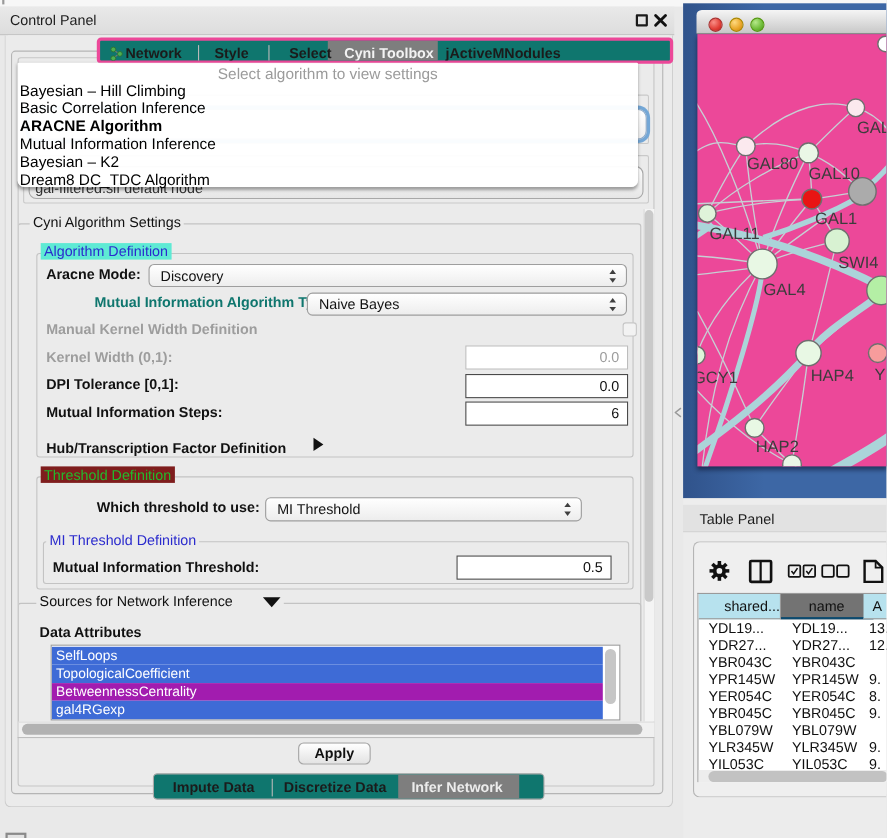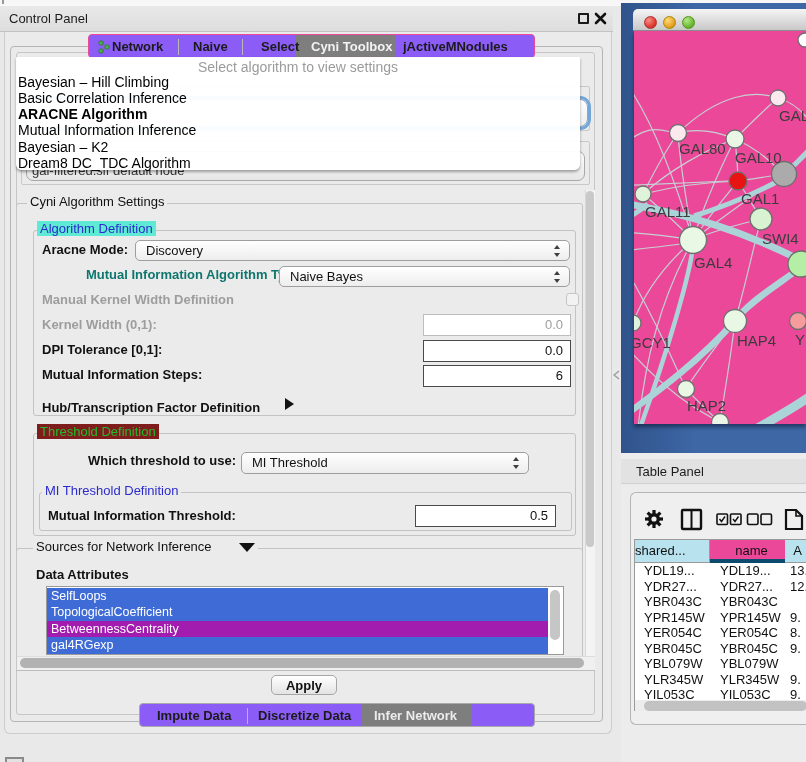--- a/index.html
+++ b/index.html
@@ -41,27 +41,27 @@
 <div class="abs" style="left:16px;top:52px;width:579px;height:663px;background:#ebebeb;border:1px solid #c6c6c6;border-radius:3px;box-sizing:border-box;"></div>
 
 <div class="abs" style="left:21px;top:86px;width:569px;height:45px;border:1px solid #c9c9c9;border-radius:2px;box-sizing:border-box;"></div>
 <div class="abs" style="left:21px;top:141px;width:569px;height:44px;border:1px solid #c9c9c9;border-radius:2px;box-sizing:border-box;"></div>
 
 <div class="abs" style="left:26px;top:99px;width:562px;height:28px;border-radius:8px;box-shadow:0 0 0 3px #74a7d6;background:linear-gradient(#ffffff,#eeeeee);border:1px solid #8aa8c8;box-sizing:border-box;"></div>
 
 <div class="abs" style="left:26px;top:151px;width:559px;height:30px;border-radius:7px;background:linear-gradient(#ffffff,#e6e6e6);border:1px solid #a8a8a8;box-sizing:border-box;"></div>
 <div class="abs" style="left:32px;top:163px;width:545px;height:18px;overflow:hidden;font-size:13px;color:#333;">gal-filtered.sif default node</div>
 
-<div class="abs" style="left:88px;top:34px;width:447px;height:24px;background:#8b5cf6;border:1px solid #ec4899;border-radius:4px;box-sizing:border-box;overflow:hidden;">
+<div class="abs" style="left:88px;top:34px;width:524px;height:24px;background:#0f766e;border:3px solid #ec4899;border-radius:4px;box-sizing:border-box;overflow:hidden;">
   <div class="abs" style="left:0;top:0;width:90px;height:24px;"></div>
   <div class="abs" style="left:89px;top:4px;width:1px;height:16px;background:#b9b9b9;"></div>
   <div class="abs" style="left:153px;top:4px;width:1px;height:16px;background:#b9b9b9;"></div>
   <div class="abs" style="left:207px;top:0;width:100px;height:24px;background:#7e7e7e;"></div>
   <div class="abs" style="left:23px;top:4px;font-size:13px;font-weight:bold;color:#1b1b1b;">Network</div>
-  <div class="abs" style="left:104px;top:4px;font-size:13px;font-weight:bold;color:#1b1b1b;">Naive</div>
+  <div class="abs" style="left:104px;top:4px;font-size:13px;font-weight:bold;color:#1b1b1b;">Style</div>
   <div class="abs" style="left:172px;top:4px;font-size:13px;font-weight:bold;color:#1b1b1b;">Select</div>
   <div class="abs" style="left:222px;top:4px;font-size:13px;font-weight:bold;color:#f3f3f3;">Cyni Toolbox</div>
   <div class="abs" style="left:314px;top:4px;font-size:13px;font-weight:bold;color:#1b1b1b;">jActiveMNodules</div>
 
   <svg class="abs" style="left:8px;top:5px;" width="14" height="14" viewBox="0 0 14 14">
     <line x1="4" y1="3" x2="9" y2="7" stroke="#777" stroke-width="1"></line>
     <line x1="4" y1="11" x2="9" y2="7" stroke="#777" stroke-width="1"></line>
     <circle cx="4" cy="3" r="2.2" fill="#4caf50" stroke="#2c7031" stroke-width="0.8"></circle>
     <circle cx="4" cy="11" r="2.2" fill="#4caf50" stroke="#2c7031" stroke-width="0.8"></circle>
     <circle cx="10" cy="7" r="2.2" fill="#4caf50" stroke="#2c7031" stroke-width="0.8"></circle>
@@ -142,21 +142,21 @@
 <div class="abs" style="left:586px;top:191px;width:8px;height:356px;background:#c9c9c9;border-radius:4px;"></div>
 
 <div class="abs" style="left:17px;top:656px;width:578px;height:15px;background:#f0f0f0;border-top:1px solid #dddddd;box-sizing:border-box;"></div>
 <div class="abs" style="left:20px;top:658px;width:564px;height:10px;background:#b2b2b2;border-radius:5px;"></div>
 <div class="abs" style="left:16px;top:670px;width:579px;height:1px;background:#bdbdbd;"></div>
 
 <div class="abs" style="left:271px;top:675px;width:66px;height:20px;border:1px solid #a6a6a6;border-radius:5px;background:linear-gradient(#ffffff,#e3e3e3);box-sizing:border-box;text-align:center;">
   <span style="font-size:13px;font-weight:bold;color:#111;line-height:18px;">Apply</span>
 </div>
 
-<div class="abs" style="left:139px;top:703px;width:396px;height:24px;background:#8b5cf6;border:1px solid #a9a9a9;border-radius:4px;box-sizing:border-box;overflow:hidden;">
+<div class="abs" style="left:139px;top:703px;width:356px;height:24px;background:#0f766e;border:1px solid #a9a9a9;border-radius:4px;box-sizing:border-box;overflow:hidden;">
   <div class="abs" style="left:107px;top:4px;width:1px;height:16px;background:#b9b9b9;"></div>
   <div class="abs" style="left:222px;top:0;width:110px;height:24px;background:#7e7e7e;"></div>
   <div class="abs" style="left:17px;top:4px;font-size:13px;font-weight:bold;color:#1b1b1b;">Impute Data</div>
   <div class="abs" style="left:118px;top:4px;font-size:13px;font-weight:bold;color:#1b1b1b;">Discretize Data</div>
   <div class="abs" style="left:234px;top:4px;font-size:13px;font-weight:bold;color:#ececec;">Infer Network</div>
 </div>
 
 <div class="abs" style="left:5px;top:757px;width:19px;height:10px;border:2px solid #8a8a8a;background:#e2e2e2;box-sizing:border-box;"></div>
 
 <svg class="abs" style="left:613px;top:370px;" width="7" height="10" viewBox="0 0 7 10">
@@ -288,22 +288,22 @@
     <rect x="103.5" y="6" width="10.5" height="10.5" stroke-width="1.6" rx="1.5"></rect>
     <rect x="117" y="6" width="10.5" height="10.5" stroke-width="1.6" rx="1.5"></rect>
   </g>
 
   <path d="M142,2 h10 l6,6 v13 h-16 z" fill="none" stroke="#111" stroke-width="2.2"></path>
   <path d="M152,2 v6 h6" fill="none" stroke="#111" stroke-width="1.6"></path>
 </svg>
 
 <div class="abs" style="left:634px;top:539px;width:172px;height:172px;background:#ffffff;border-top:1px solid #9a9a9a;border-left:1px solid #9a9a9a;box-sizing:border-box;overflow:hidden;">
 
-  <div class="abs" style="left:0;top:0;width:75px;height:23px;background:#b7e2ee;border-right:1px solid #9a9a9a;border-bottom:1px solid #9a9a9a;box-sizing:border-box;text-align:left;font-size:13px;color:#111;line-height:22px;">shared...</div>
-  <div class="abs" style="left:75px;top:0;width:84px;height:23px;background:#ec4899;border-right:1px solid #9a9a9a;border-bottom:4px solid #0c4a6e;box-sizing:border-box;text-align:center;font-size:13px;color:#111;line-height:22px;">name</div>
+  <div class="abs" style="left:0;top:0;width:75px;height:23px;background:#b7e2ee;border-right:1px solid #9a9a9a;border-bottom:1px solid #9a9a9a;box-sizing:border-box;text-align:right;font-size:13px;color:#111;line-height:22px;">shared...</div>
+  <div class="abs" style="left:75px;top:0;width:84px;height:23px;background:#737373;border-right:1px solid #9a9a9a;border-bottom:2px solid #0c4a6e;box-sizing:border-box;text-align:center;font-size:13px;color:#111;line-height:22px;">name</div>
   <div class="abs" style="left:150px;top:0;width:25px;height:23px;background:#b7e2ee;border-bottom:1px solid #9a9a9a;box-sizing:border-box;text-align:center;font-size:13px;color:#111;line-height:22px;">A</div>
 
   <div class="abs" style="left:0;top:23px;width:172px;font-size:13px;color:#111;">
     <div class="trow"><span class="c1">YDL19...</span><span class="c2">YDL19...</span><span class="c3">13...</span></div>
     <div class="trow"><span class="c1">YDR27...</span><span class="c2">YDR27...</span><span class="c3">12...</span></div>
     <div class="trow"><span class="c1">YBR043C</span><span class="c2">YBR043C</span></div>
     <div class="trow"><span class="c1">YPR145W</span><span class="c2">YPR145W</span><span class="c3">9.</span></div>
     <div class="trow"><span class="c1">YER054C</span><span class="c2">YER054C</span><span class="c3">8.</span></div>
     <div class="trow"><span class="c1">YBR045C</span><span class="c2">YBR045C</span><span class="c3">9.</span></div>
     <div class="trow"><span class="c1">YBL079W</span><span class="c2">YBL079W</span></div>

